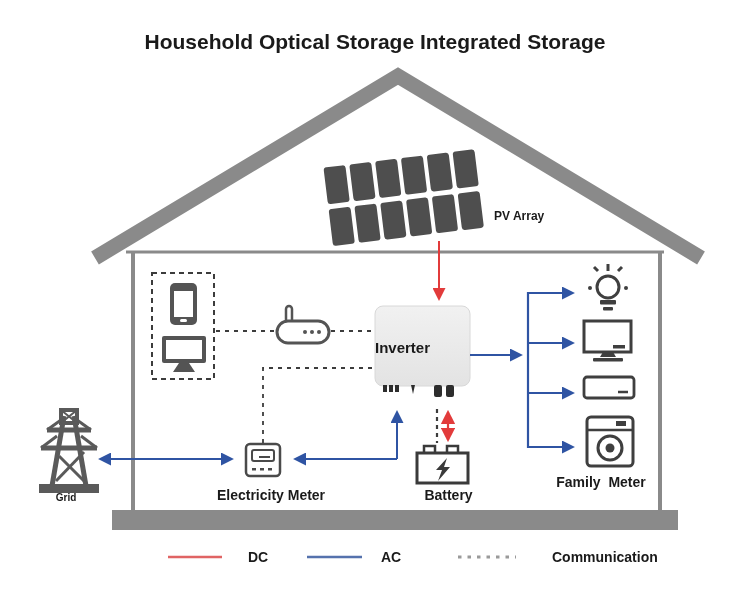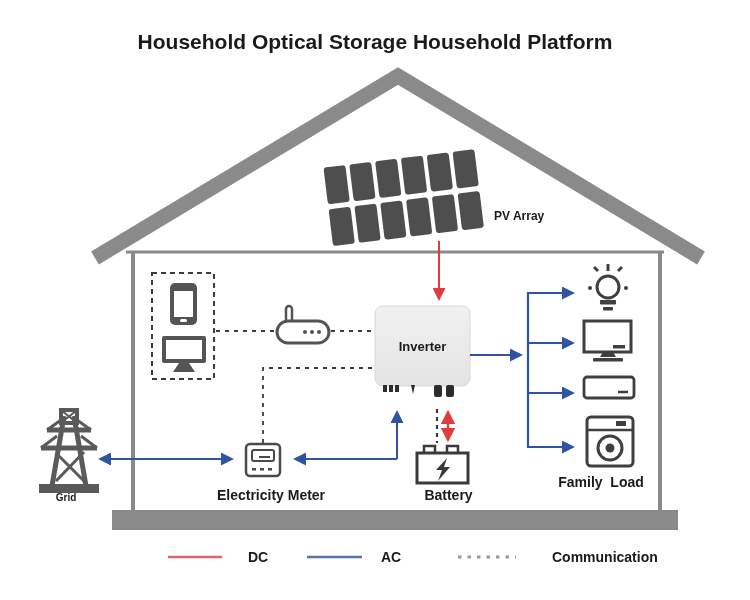--- a/index.html
+++ b/index.html
@@ -4,21 +4,21 @@
 <style>
   html,body{margin:0;padding:0;background:#ffffff;}
   #stage{
     position:relative;width:750px;height:600px;background:#ffffff;overflow:hidden;
     font-family:"Liberation Sans",sans-serif;
   }
   #art{position:absolute;left:0;top:0;}
   .lbl{position:absolute;color:#1a1a1a;font-weight:bold;white-space:pre;}
   .title{left:375px;top:30px;transform:translateX(-50%);font-size:21px;letter-spacing:0px;}
   .lbl-pv{left:494px;top:209px;font-size:12px;}
-  .lbl-inverter{left:375px;top:339px;width:95px;text-align:center;font-size:13px;}
+  .lbl-inverter{left:375px;top:339px;width:95px;font-size:15px;}
   .lbl-meter{left:271px;top:487px;transform:translateX(-50%);font-size:14px;text-align:right;}
   .lbl-battery{left:442px;top:487px;transform:translateX(-50%);font-size:14px;padding-left:13px;}
   .lbl-family{left:601px;top:474px;transform:translateX(-50%);font-size:14px;}
   .lbl-grid{left:66px;top:492px;transform:translateX(-50%);font-size:10px;}
   .lbl-legend{top:549px;font-size:14px;text-align:right;}
   .lg-dc{left:248px;}
   .lg-ac{left:381px;}
   .lg-comm{left:552px;}
 </style>
 </head>
@@ -190,24 +190,24 @@
       <circle cx="610" cy="448" r="4.5" fill="#3f3f3f" stroke="none"></circle>
     </g>
 
     <g fill="none">
       <line x1="168" y1="557" x2="222" y2="557" stroke="#e06464" stroke-width="2.5"></line>
       <line x1="307" y1="557" x2="362" y2="557" stroke="#5572ad" stroke-width="2.5"></line>
       <line x1="458" y1="557" x2="516" y2="557" stroke="#9a9a9a" stroke-width="3" stroke-dasharray="3.5 6"></line>
     </g>
   </svg>
 
-  <div class="lbl title">Household Optical Storage Household Platform</div>
+  <div class="lbl title">Household Optical Storage Integrated Storage</div>
   <div class="lbl lbl-pv">PV Array</div>
   <div class="lbl lbl-inverter">Inverter</div>
   <div class="lbl lbl-meter">Electricity Meter</div>
   <div class="lbl lbl-battery">Battery</div>
-  <div class="lbl lbl-family">Family  Load</div>
+  <div class="lbl lbl-family">Family  Meter</div>
   <div class="lbl lbl-grid">Grid</div>
   <div class="lbl lbl-legend lg-dc">DC</div>
   <div class="lbl lbl-legend lg-ac">AC</div>
   <div class="lbl lbl-legend lg-comm">Communication</div>
 
 </div>
 
 </body></html>

